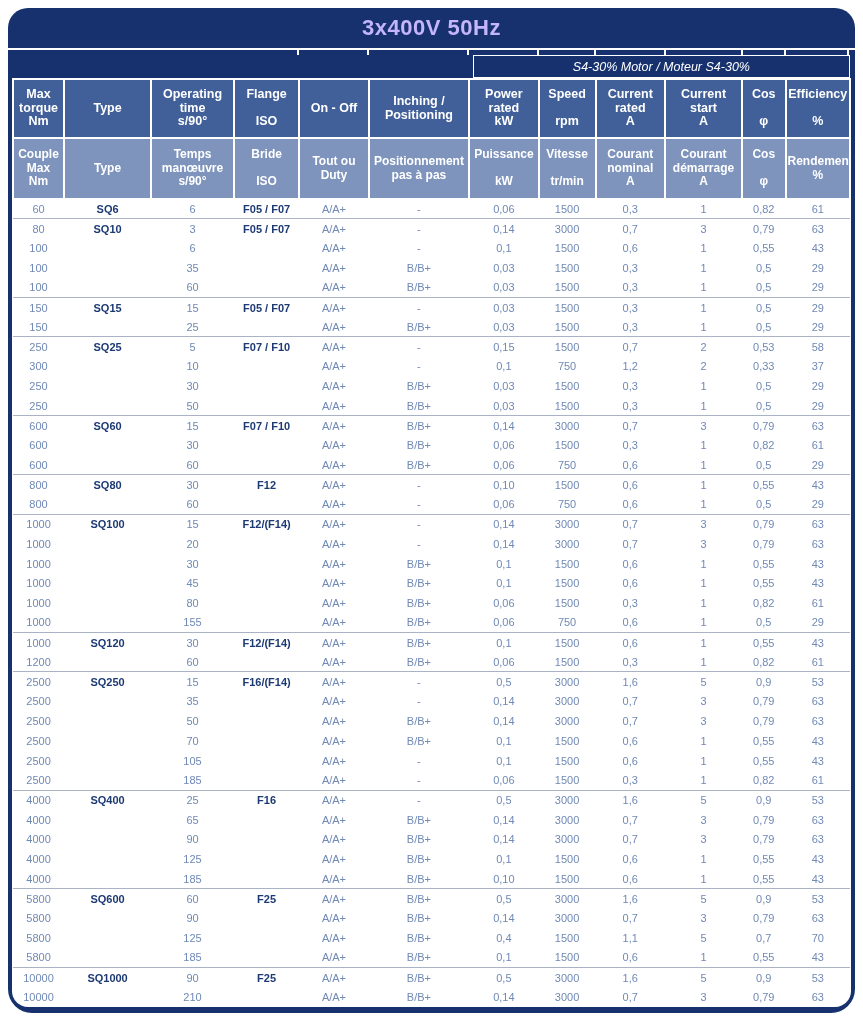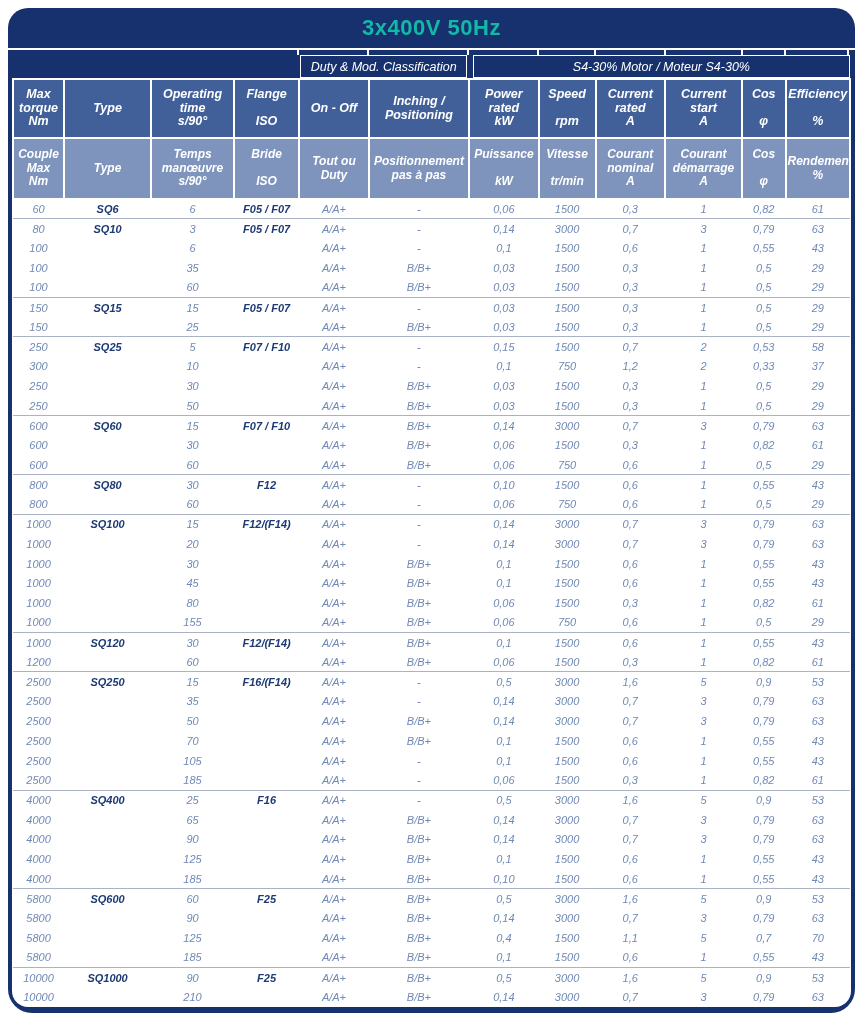--- a/index.html
+++ b/index.html
@@ -22,40 +22,40 @@
     border-radius:20px 20px 24px 24px;
     box-sizing:border-box;
     padding:0 4px 6px 4px;
     display:flex;flex-direction:column;
     overflow:hidden;
   }
   .title-row{
     height:40px;flex:0 0 40px;
     display:flex;align-items:center;justify-content:center;gap:24px;
     margin:0 -4px;border-bottom:2px solid #fff;
-    color:#14b8a6;font-weight:bold;font-size:22px;letter-spacing:0.5px;
+    color:#c4b5fd;font-weight:bold;font-size:22px;letter-spacing:0.5px;
   }
   .subheader{position:relative;height:28px;flex:0 0 28px;}
   .band-box{
     position:absolute;top:5px;bottom:0;box-sizing:border-box;
     border:1.5px solid #fff;
     display:flex;align-items:center;justify-content:center;
     color:#fff;font-style:italic;font-size:12.5px;font-weight:normal;
     white-space:nowrap;
   }
   .band-box.duty{left:34.35%;width:19.9%;}
   .band-box.motor{left:54.95%;right:0.15%;text-align:right;}
   .tick{position:absolute;top:0;width:2px;height:5px;background:#fff;}
   .tbl-wrap{
     flex:1;position:relative;
     background:#fff;border-radius:0 0 16px 16px;overflow:hidden;
   }
   table{
     position:absolute;left:0;top:0;width:100%;height:100%;
-    border-collapse:collapse;table-layout:fixed;font-style:italic;
+    border-collapse:collapse;table-layout:fixed;
   }
   thead td{
     border:2px solid #fff;
     color:#fff;text-align:center;vertical-align:middle;
     white-space:pre-line;font-weight:bold;
     line-height:13.5px;padding:2px 1px;
   }
   tr.row-en{height:59px;}
   tr.row-en td{background:var(--hdrEn);font-size:12.5px;}
   tr.row-fr{height:61px;}
@@ -72,21 +72,20 @@
 </head>
 <body>
 
 <div class="card">
 
   <div class="title-row">
     <span>3x400V 50Hz</span>
   </div>
 
   <div class="subheader">
-    <div class="band-box duty">Duty &amp; Mod. Classification</div>
     <div class="band-box motor">S4-30% Motor / Moteur S4-30%</div>
   <div class="tick" style="left: calc(34.2% - 2px);"></div>
       <div class="tick" style="left: calc(42.5% - 2px);"></div>
       <div class="tick" style="left: calc(54.5% - 2px);"></div>
       <div class="tick" style="left: calc(62.8% - 2px);"></div>
       <div class="tick" style="left: calc(69.6% - 2px);"></div>
       <div class="tick" style="left: calc(77.9% - 2px);"></div>
       <div class="tick" style="left: calc(87.1% - 2px);"></div>
       <div class="tick" style="left: calc(92.3% - 2px);"></div>
       <div class="tick" style="left: calc(99.8% - 2px);"></div>

